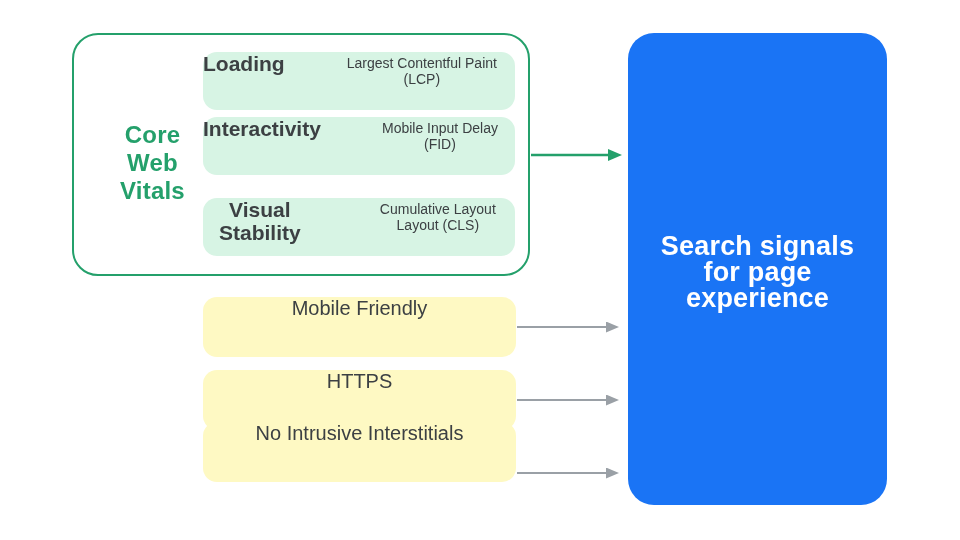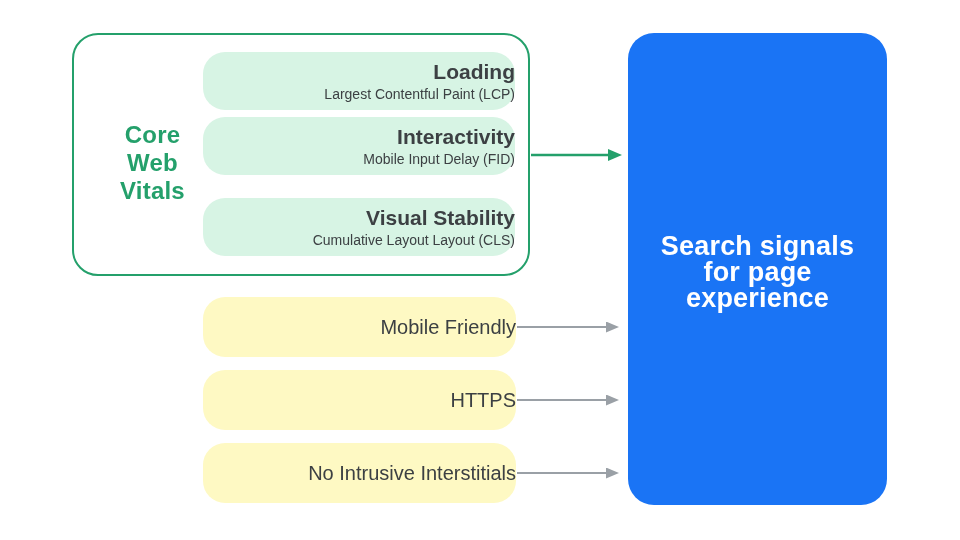--- a/index.html
+++ b/index.html
@@ -38,24 +38,24 @@
     font-size: 24px;
     font-weight: 700;
     line-height: 28px;
     letter-spacing: 0.2px;
   }
   .cwv-label .line { display: block; padding-left: 28px; }
 
   .pill {
     position: absolute;
     box-sizing: border-box;
-    border-radius: 22px;
+    border-radius: 14px;
     display: flex;
-    flex-direction: column;
-    align-items: flex-end;
+    flex-direction: row;
+    align-items: flex-start;
     justify-content: center;
     text-align: center;
   }
   .pill-green {
     left: 129px;            
     width: 312px;
     height: 58px;
     background: #D7F4E4;
   }
   .pill-green .pill-title {
@@ -83,21 +83,21 @@
     height: 60px;
     background: #fef9c3;
   }
   .pill-gray .pill-title {
     font-size: 20px;
     font-weight: 400;
     color: #3C4043;
   }
   .pill-gray.g0 { top: 297px; }
   .pill-gray.g1 { top: 370px; }
-  .pill-gray.g2 { top: 443px; }
+  .pill-gray.g2 { top: 422px; }
 
   
   .result-panel {
     position: absolute;
     left: 628px;
     top: 33px;
     width: 259px;
     height: 472px;
     background: #1A74F5;
     border-radius: 26px;

